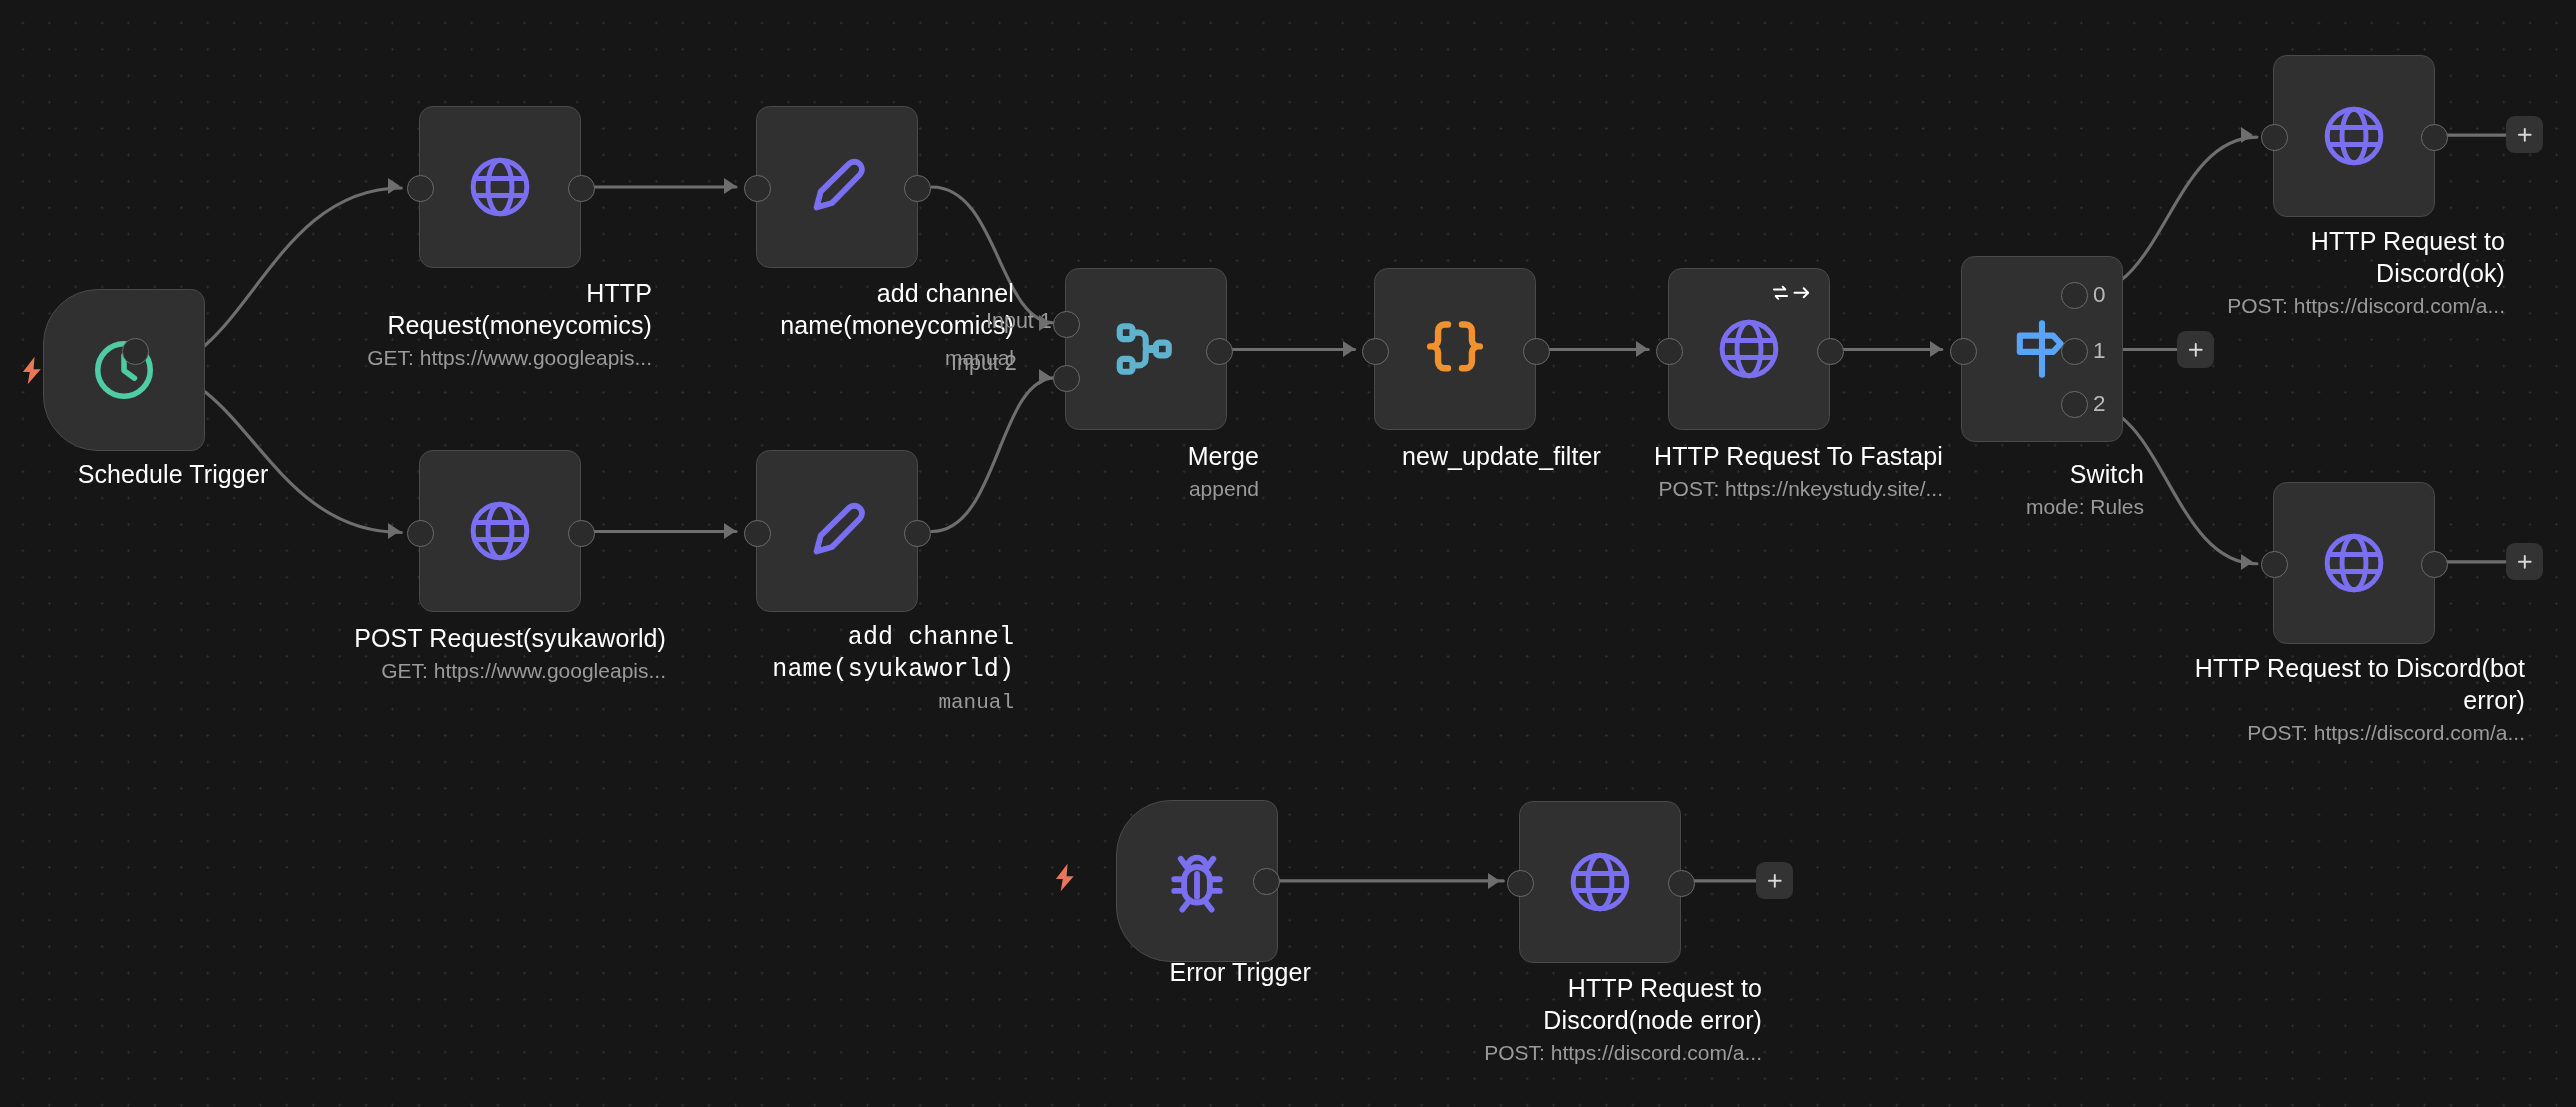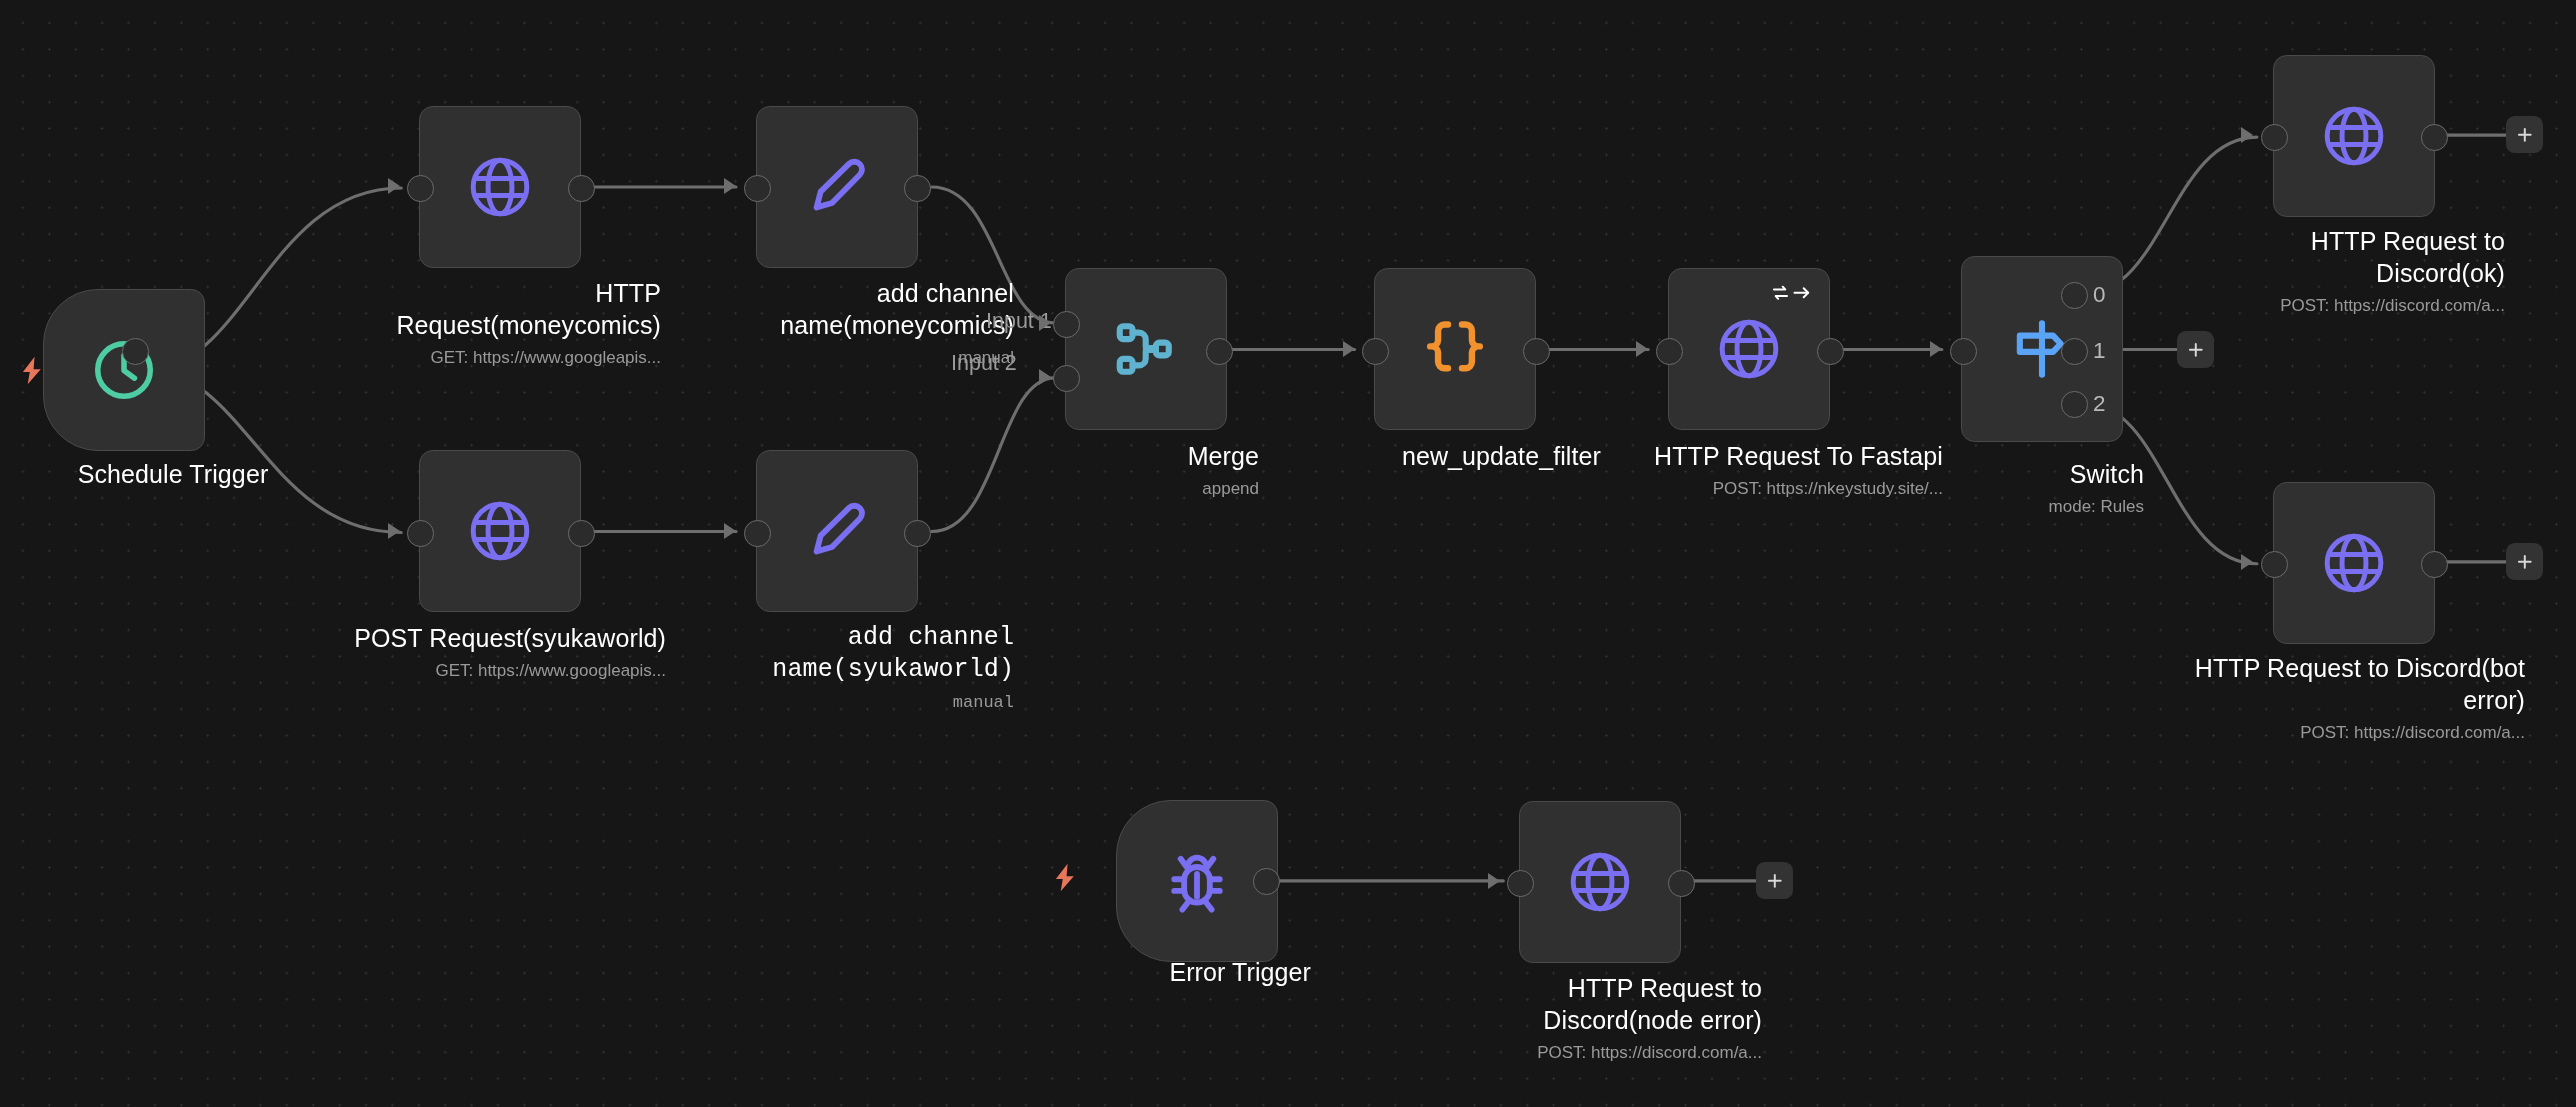--- a/index.html
+++ b/index.html
@@ -84,21 +84,21 @@
   }
   .caption .title {
     color: #ffffff;
     font-size: 25px;
     line-height: 32px;
     font-weight: 400;
     letter-spacing: 0.1px;
   }
   .caption .sub {
     color: #9a9a9a;
-    font-size: 17px;
+    font-size: 21px;
     line-height: 29px;
     margin-top: 2px;
   }
 
   
   .port-label {
     position: absolute;
     color: #b9b9b9;
     font-size: 22.5px;
     z-index: 6;
@@ -206,21 +206,21 @@
     <span class="node-icon">
       <svg viewBox="0 0 24 24" width="70" height="70" fill="none" stroke="#7a6ff0" stroke-width="1.7">
         <circle cx="12" cy="12" r="9.2"></circle>
         <ellipse cx="12" cy="12" rx="4.1" ry="9.2"></ellipse>
         <path d="M3.1 9.1 H20.9 M3.1 14.9 H20.9"></path>
       </svg>
     </span>
   </div>
   <div class="dot" style="left:407px; top:175px;"></div>
   <div class="dot out" style="left:568px; top:175px;"></div>
-  <div class="caption" style="left:328px; top:277px; width:333px;">
+  <div class="caption" style="left:319px; top:277px; width:333px;">
     <div class="title">HTTP Request(moneycomics)</div>
     <div class="sub">GET: https://www.googleapis...</div>
   </div>
 
   <div class="arrow" style="left:724px; top:178px;"></div>
   <div class="node" style="left:756px; top:106px;">
     <span class="node-icon">
       <svg viewBox="0 0 24 24" width="70" height="70" fill="none" stroke="#7a6ff0" stroke-width="2" stroke-linecap="round" stroke-linejoin="round">
         <path d="M5 19 L6.4 13.6 L16.1 4.1 a2.6 2.6 0 0 1 3.7 3.7 L10.3 17.5 z"></path>
       </svg>

